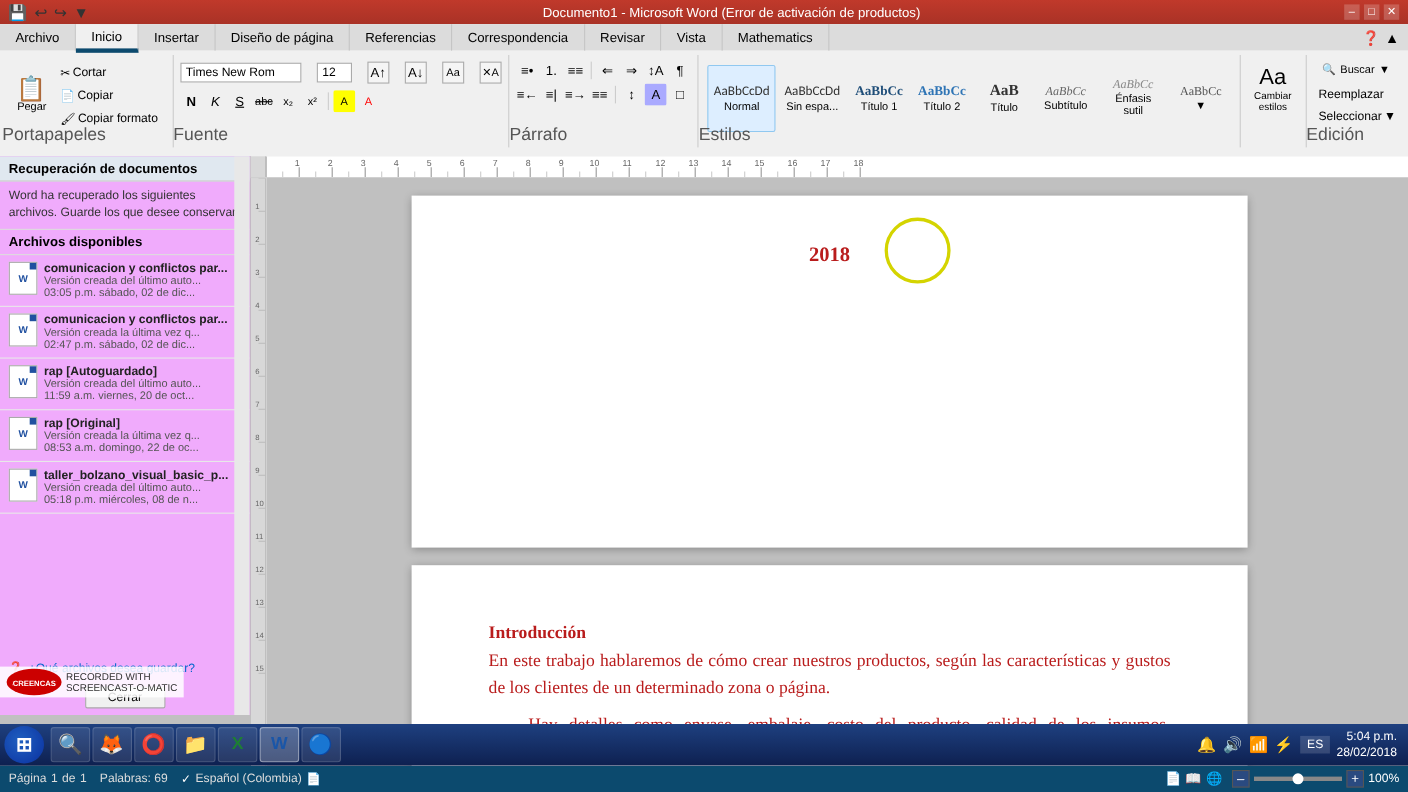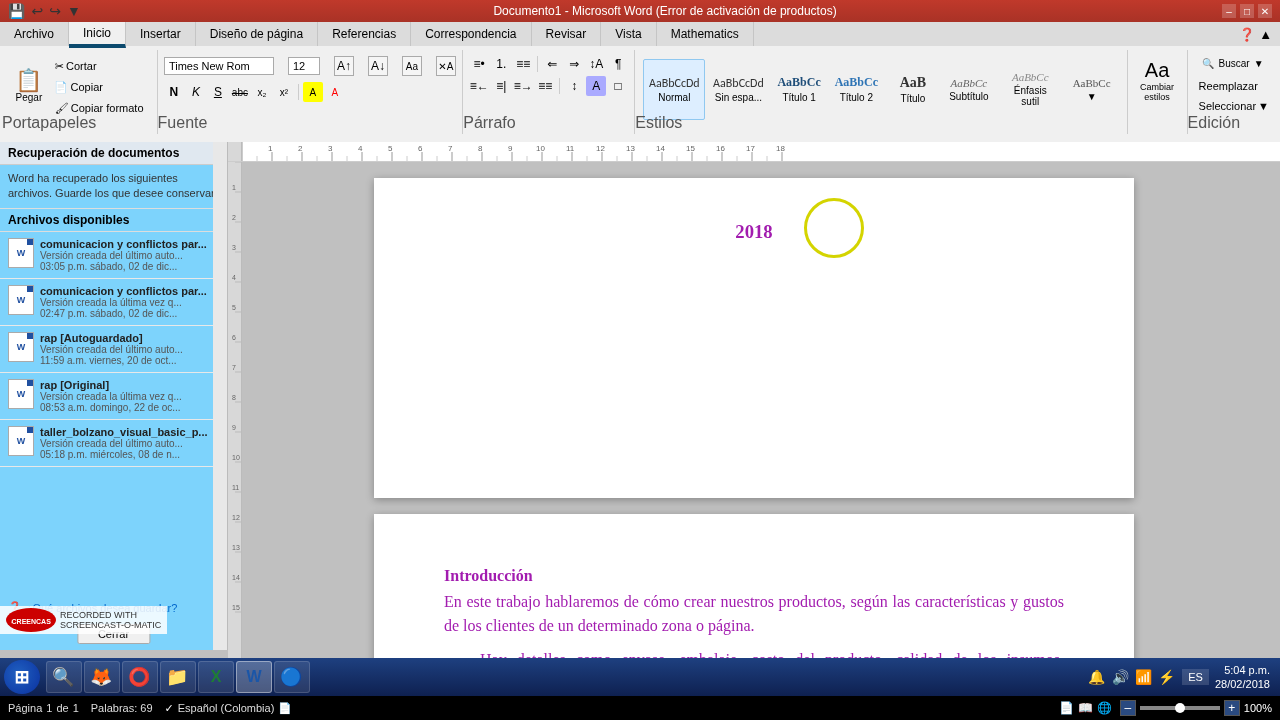--- a/index.html
+++ b/index.html
@@ -176,21 +176,21 @@
       font-size: 16px;
       font-family: 'Times New Roman', serif;
       margin-bottom: 2px;
     }
 
     
     #left-panel {
       position: absolute;
       left: 0; top: 142px;
       width: 228px;
-      background: #7dd3fc;
+      background: #f0abfc;
       border-right: 1px solid #bbb;
       height: 508px;
       overflow: hidden;
     }
     #left-panel-header {
       background: #e0e8f0;
       padding: 4px 8px;
       font-size: 12px;
       font-weight: bold;
       border-bottom: 1px solid #ccc;
@@ -322,21 +322,21 @@
       min-height: 320px;
       background: white;
       margin: 16px auto;
       box-shadow: 0 2px 8px rgba(0,0,0,0.3);
       padding: 40px 70px;
       position: relative;
     }
     .page-content {
       font-family: 'Times New Roman', serif;
       font-size: 12pt;
-      color: #a21caf;
+      color: #b91c1c;
       line-height: 1.5;
     }
     .page-title {
       text-align: center;
       font-weight: bold;
       font-size: 14pt;
       margin-bottom: 20px;
     }
     .cursor-circle {
       position: absolute;
@@ -363,21 +363,21 @@
       text-align: justify;
       margin-bottom: 10px;
     }
     @keyframes blink { 50% { opacity: 0; } }
 
     
     #status-bar {
       position: absolute;
       bottom: 0; left: 0; right: 0;
       height: 24px;
-      background: #000000;
+      background: #0c4a6e;
       color: white;
       display: flex;
       align-items: center;
       font-size: 11px;
       padding: 0 8px;
       gap: 12px;
     }
     .status-item {
       display: flex; align-items: center; gap: 4px;
       color: #ddd;

